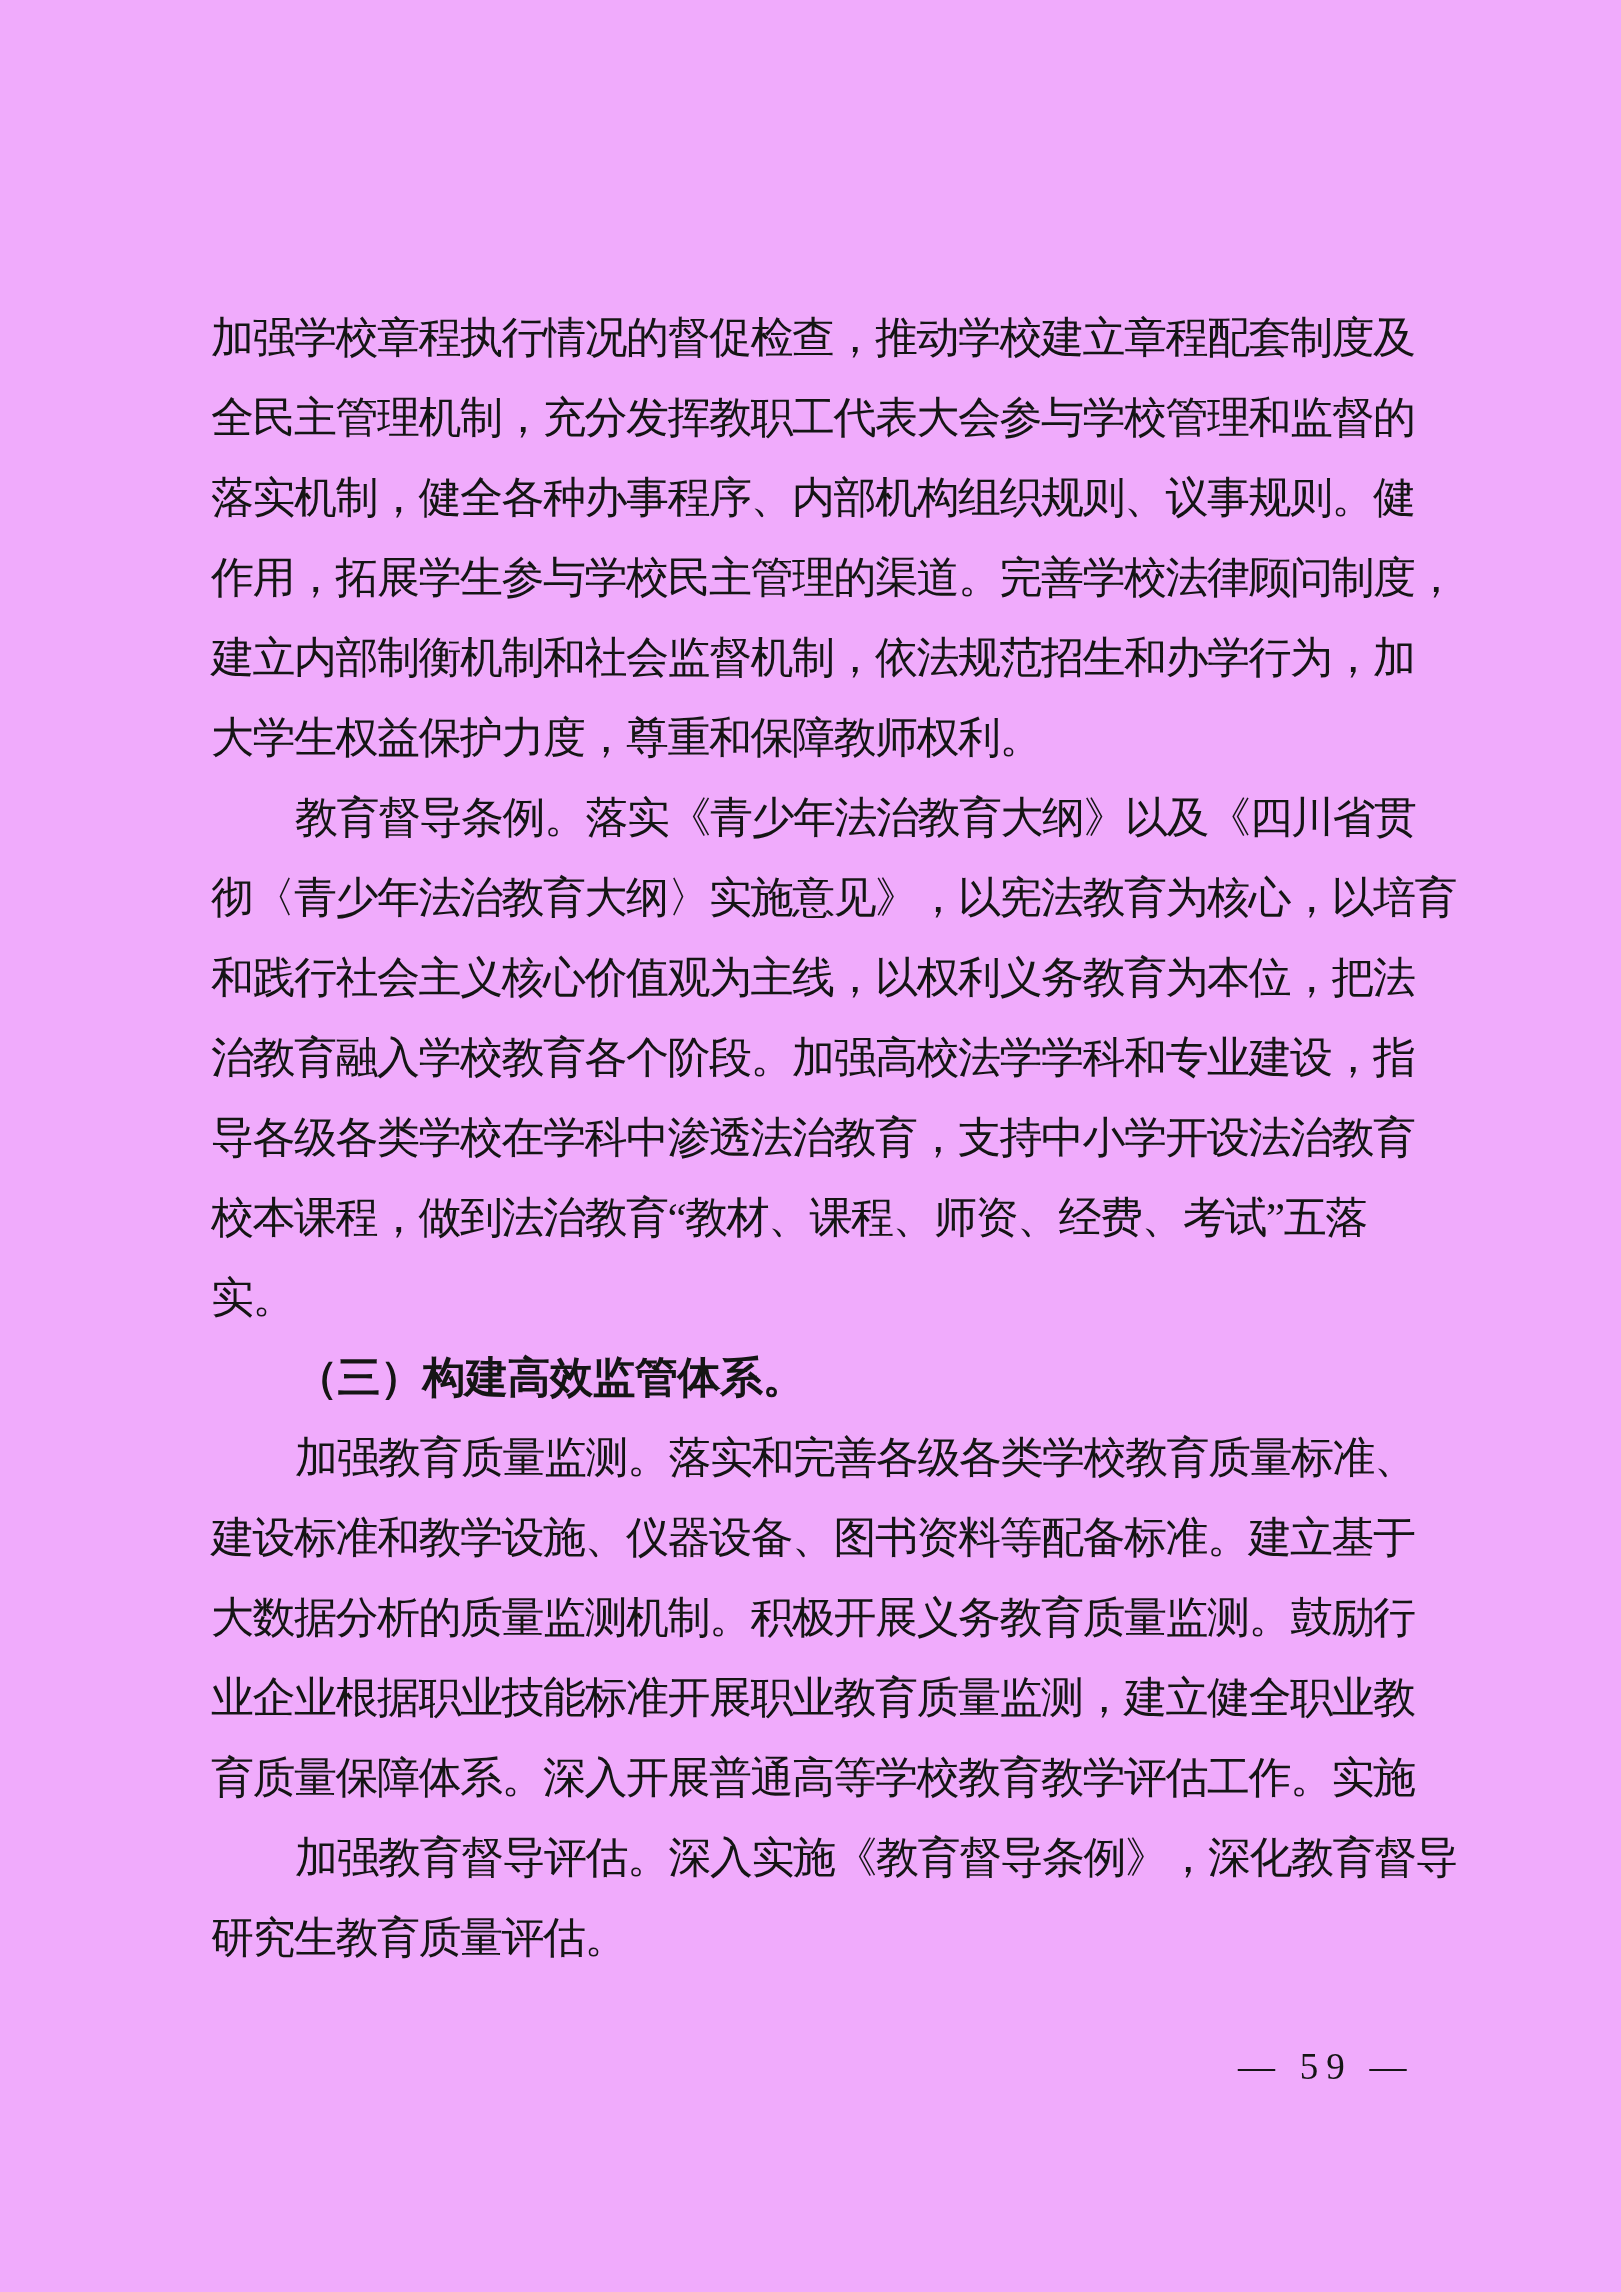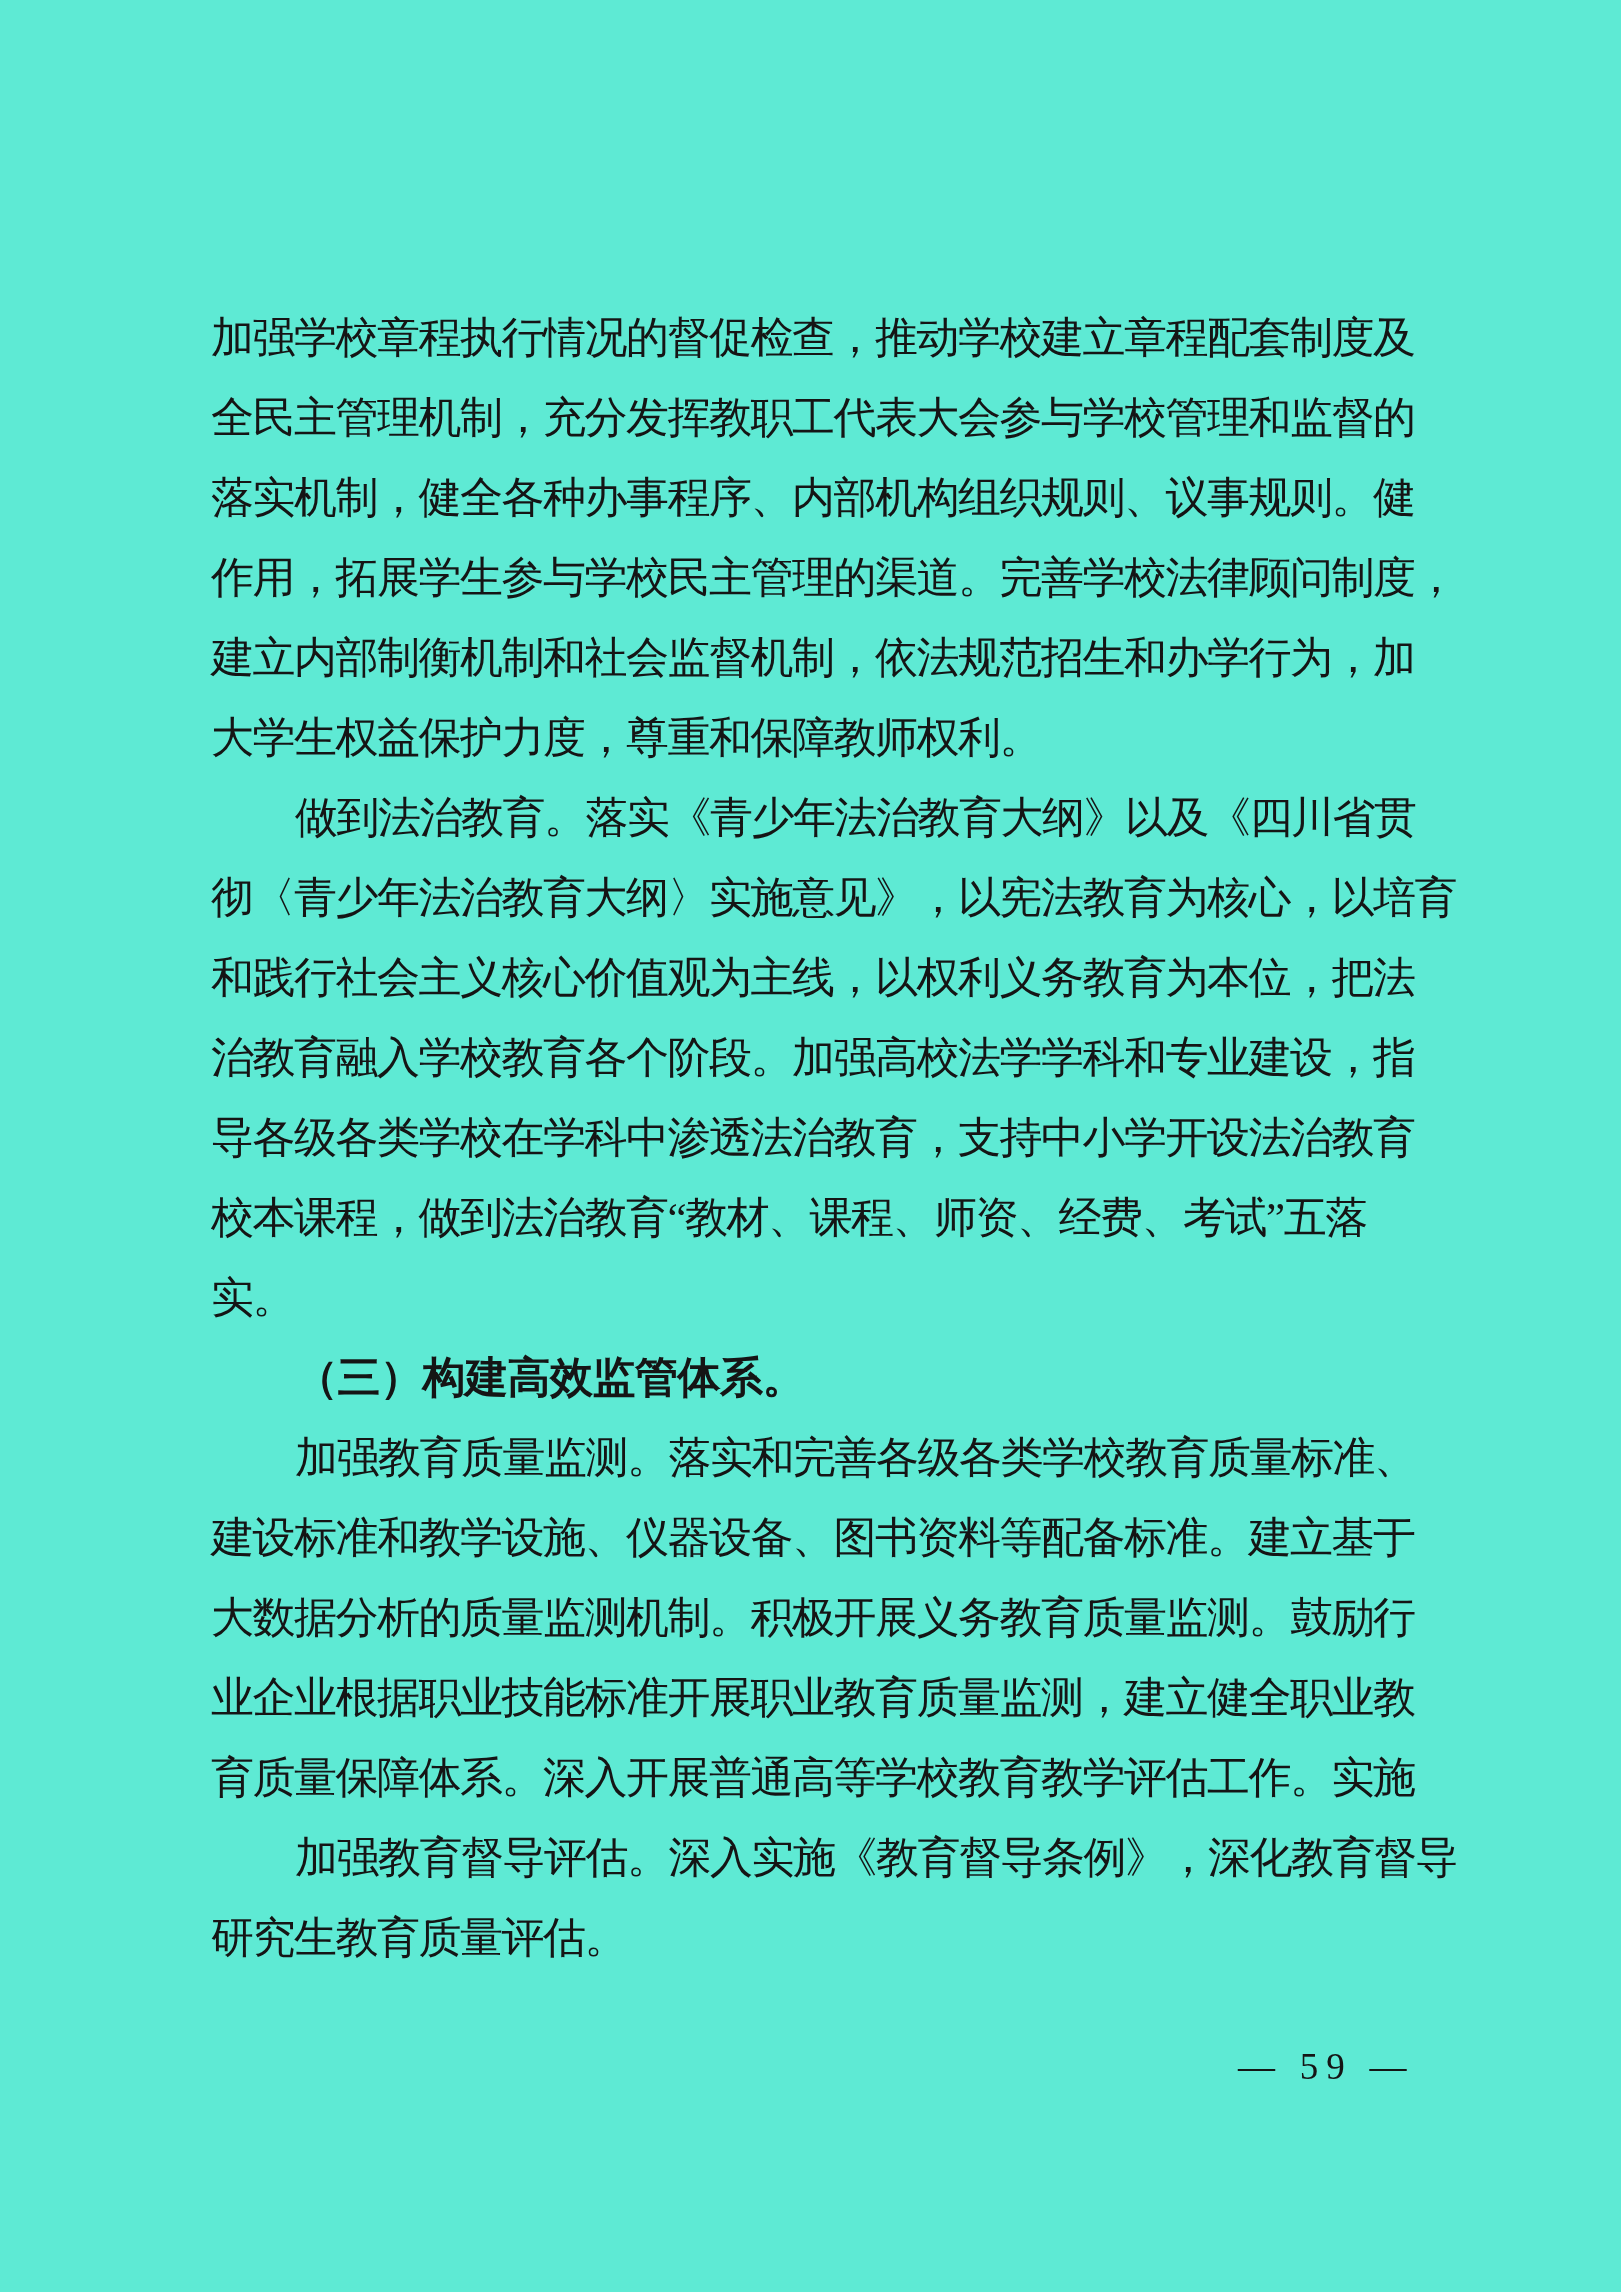--- a/index.html
+++ b/index.html
@@ -4,21 +4,21 @@
 <style>
   html, body {
     margin: 0;
     padding: 0;
     background: #ffffff;
   }
   .page {
     position: relative;
     width: 1621px;
     height: 2293px;
-    background: #5eead4;
+    background: #f0abfc;
     overflow: hidden;
     font-family: "Liberation Serif", "DejaVu Serif", serif;
     color: #151515;
   }
   .doc-body {
     position: absolute;
     left: 211px;
     top: 298px;
     width: 1215px;
   }
@@ -53,21 +53,21 @@
 <body>
 
 <div class="page">
   <div class="doc-body">
       <div class="line">加强学校章程执行情况的督促检查，推动学校建立章程配套制度及</div>
       <div class="line">全民主管理机制，充分发挥教职工代表大会参与学校管理和监督的</div>
       <div class="line">落实机制，健全各种办事程序、内部机构组织规则、议事规则。健</div>
       <div class="line">作用，拓展学生参与学校民主管理的渠道。完善学校法律顾问制度，</div>
       <div class="line">建立内部制衡机制和社会监督机制，依法规范招生和办学行为，加</div>
       <div class="line">大学生权益保护力度，尊重和保障教师权利。</div>
-      <div class="line first-indent">做到法治教育。落实《青少年法治教育大纲》以及《四川省贯</div>
+      <div class="line first-indent">教育督导条例。落实《青少年法治教育大纲》以及《四川省贯</div>
       <div class="line">彻〈青少年法治教育大纲〉实施意见》，以宪法教育为核心，以培育</div>
       <div class="line">和践行社会主义核心价值观为主线，以权利义务教育为本位，把法</div>
       <div class="line">治教育融入学校教育各个阶段。加强高校法学学科和专业建设，指</div>
       <div class="line">导各级各类学校在学科中渗透法治教育，支持中小学开设法治教育</div>
       <div class="line">校本课程，做到法治教育“教材、课程、师资、经费、考试”五落</div>
       <div class="line">实。</div>
       <div class="line heading first-indent">（三）构建高效监管体系。</div>
       <div class="line first-indent">加强教育质量监测。落实和完善各级各类学校教育质量标准、</div>
       <div class="line">建设标准和教学设施、仪器设备、图书资料等配备标准。建立基于</div>
       <div class="line">大数据分析的质量监测机制。积极开展义务教育质量监测。鼓励行</div>

